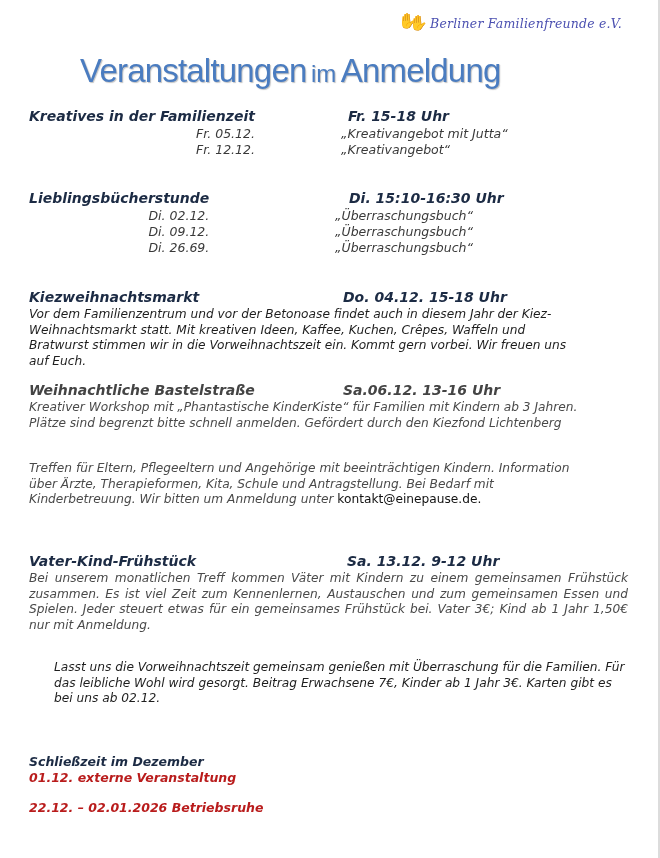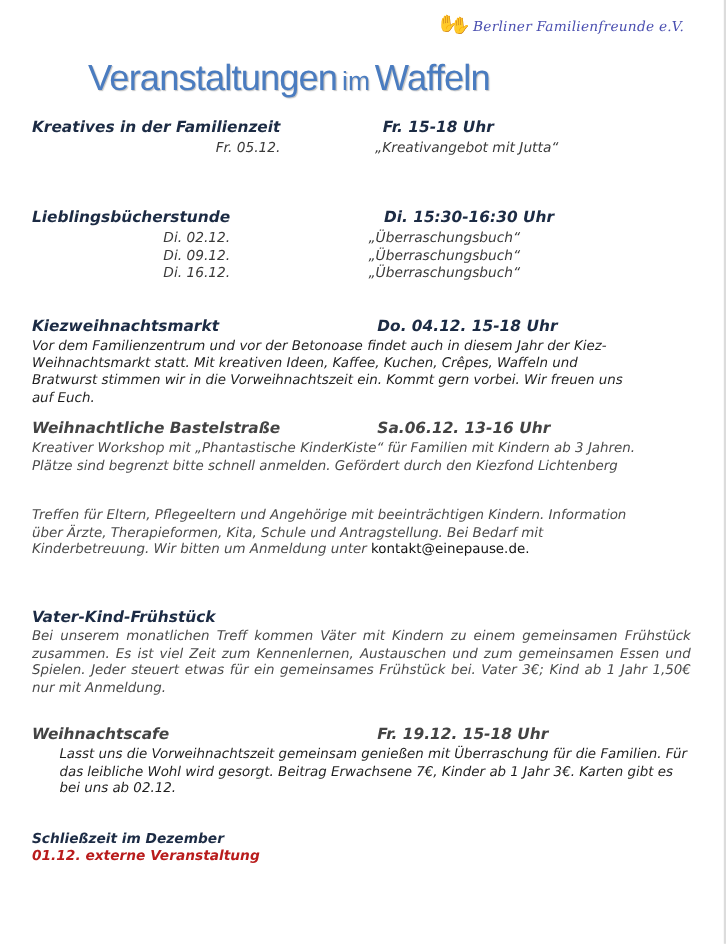--- a/index.html
+++ b/index.html
@@ -43,49 +43,53 @@
   <div class="hands">
     <span class="hand hand-y">✋</span>
     <span class="hand hand-b">✋</span>
   </div>
   <span class="logo-text">Berliner Familienfreunde e.V.</span>
 </div>
 
 <div class="title">
   <span class="big">Veranstaltungen</span>
   <span class="small">im</span>
-  <span class="big">Waffeln</span>
+  <span class="big">Anmeldung</span>
 </div>
 
 <div class="sec" style="top:108px;">
   <div class="head navy">
     <span>Kreatives in der Familienzeit</span>
     <span class="when" style="left:319px;text-align:right;">Fr. 15-18 Uhr</span>
   </div>
   <div class="row">
     <span>Fr. 05.12.</span>
     <span class="right" style="left:312px;">„Kreativangebot mit Jutta“</span>
   </div>
+  <div class="row">
+    <span>Fr. 12.12.</span>
+    <span class="right" style="left:312px;">„Kreativangebot“</span>
+  </div>
 </div>
 
 <div class="sec" style="top:190px;">
   <div class="head navy">
     <span>Lieblingsbücherstunde</span>
-    <span class="when" style="left:320px;">Di. 15:30-16:30 Uhr</span>
+    <span class="when" style="left:320px;">Di. 15:10-16:30 Uhr</span>
   </div>
   <div class="row">
     <span>Di. 02.12.</span>
     <span class="right" style="left:306px;">„Überraschungsbuch“</span>
   </div>
   <div class="row">
     <span>Di. 09.12.</span>
     <span class="right" style="left:306px;">„Überraschungsbuch“</span>
   </div>
   <div class="row">
-    <span>Di. 16.12.</span>
+    <span>Di. 26.69.</span>
     <span class="right" style="left:306px;">„Überraschungsbuch“</span>
   </div>
 </div>
 
 <div class="sec" style="top:289px;">
   <div class="head navy">
     <span>Kiezweihnachtsmarkt</span>
     <span class="when" style="left:314px;">Do. 04.12. 15-18 Uhr</span>
   </div>
   <div class="desc" style="width:545px;">Vor dem Familienzentrum und vor der Betonoase findet auch in diesem Jahr der Kiez-Weihnachtsmarkt statt. Mit kreativen Ideen, Kaffee, Kuchen, Crêpes, Waffeln und Bratwurst stimmen wir in die Vorweihnachtszeit ein. Kommt gern vorbei. Wir freuen uns auf Euch.</div>
@@ -99,29 +103,27 @@
   <div class="desc grey" style="width:565px;">Kreativer Workshop mit „Phantastische KinderKiste“ für Familien mit Kindern ab 3 Jahren. Plätze sind begrenzt bitte schnell anmelden. Gefördert durch den Kiezfond Lichtenberg</div>
 </div>
 
 <div class="sec" style="top:461px;">
   <div class="desc grey" style="width:555px;"><span>Treffen für Eltern, Pflegeeltern und Angehörige mit beeinträchtigen Kindern. Information über Ärzte, Therapieformen, Kita, Schule und Antragstellung. Bei Bedarf mit Kinderbetreuung. Wir bitten um Anmeldung unter</span> <span class="mail">kontakt@einepause.de.</span></div>
 </div>
 
 <div class="sec" style="top:553px;">
   <div class="head navy">
     <span>Vater-Kind-Frühstück</span>
+    <span class="when" style="left:318px;">Sa. 13.12.  9-12 Uhr</span>
   </div>
   <div class="desc grey justify" style="width:599px;">Bei unserem monatlichen Treff kommen Väter mit Kindern zu einem gemeinsamen Frühstück zusammen. Es ist viel Zeit zum Kennenlernen, Austauschen und zum gemeinsamen Essen und Spielen. Jeder steuert etwas für ein gemeinsames Frühstück bei. Vater 3€; Kind ab 1 Jahr 1,50€ nur mit Anmeldung.</div>
 </div>
 
 <div class="sec" style="top:660px;">
-  <div class="head gray">
-    <span>Weihnachtscafe</span>
-    <span class="when" style="left:314px;">Fr. 19.12.   15-18 Uhr</span>
-  </div>
   <div class="desc" style="width:580px;margin-left:25px;">Lasst uns die Vorweihnachtszeit gemeinsam genießen mit Überraschung für die Familien. Für das leibliche Wohl wird gesorgt. Beitrag Erwachsene 7€, Kinder ab 1 Jahr 3€. Karten gibt es bei uns ab 02.12.</div>
 </div>
 
 <div class="closing">
   <div class="l navy">Schließzeit im Dezember</div>
   <div class="l red">01.12. externe Veranstaltung</div>
   <div class="l" style="height:14px;"></div>
+  <div class="l red">22.12. – 02.01.2026 Betriebsruhe</div>
 </div>
 
 </body></html>

